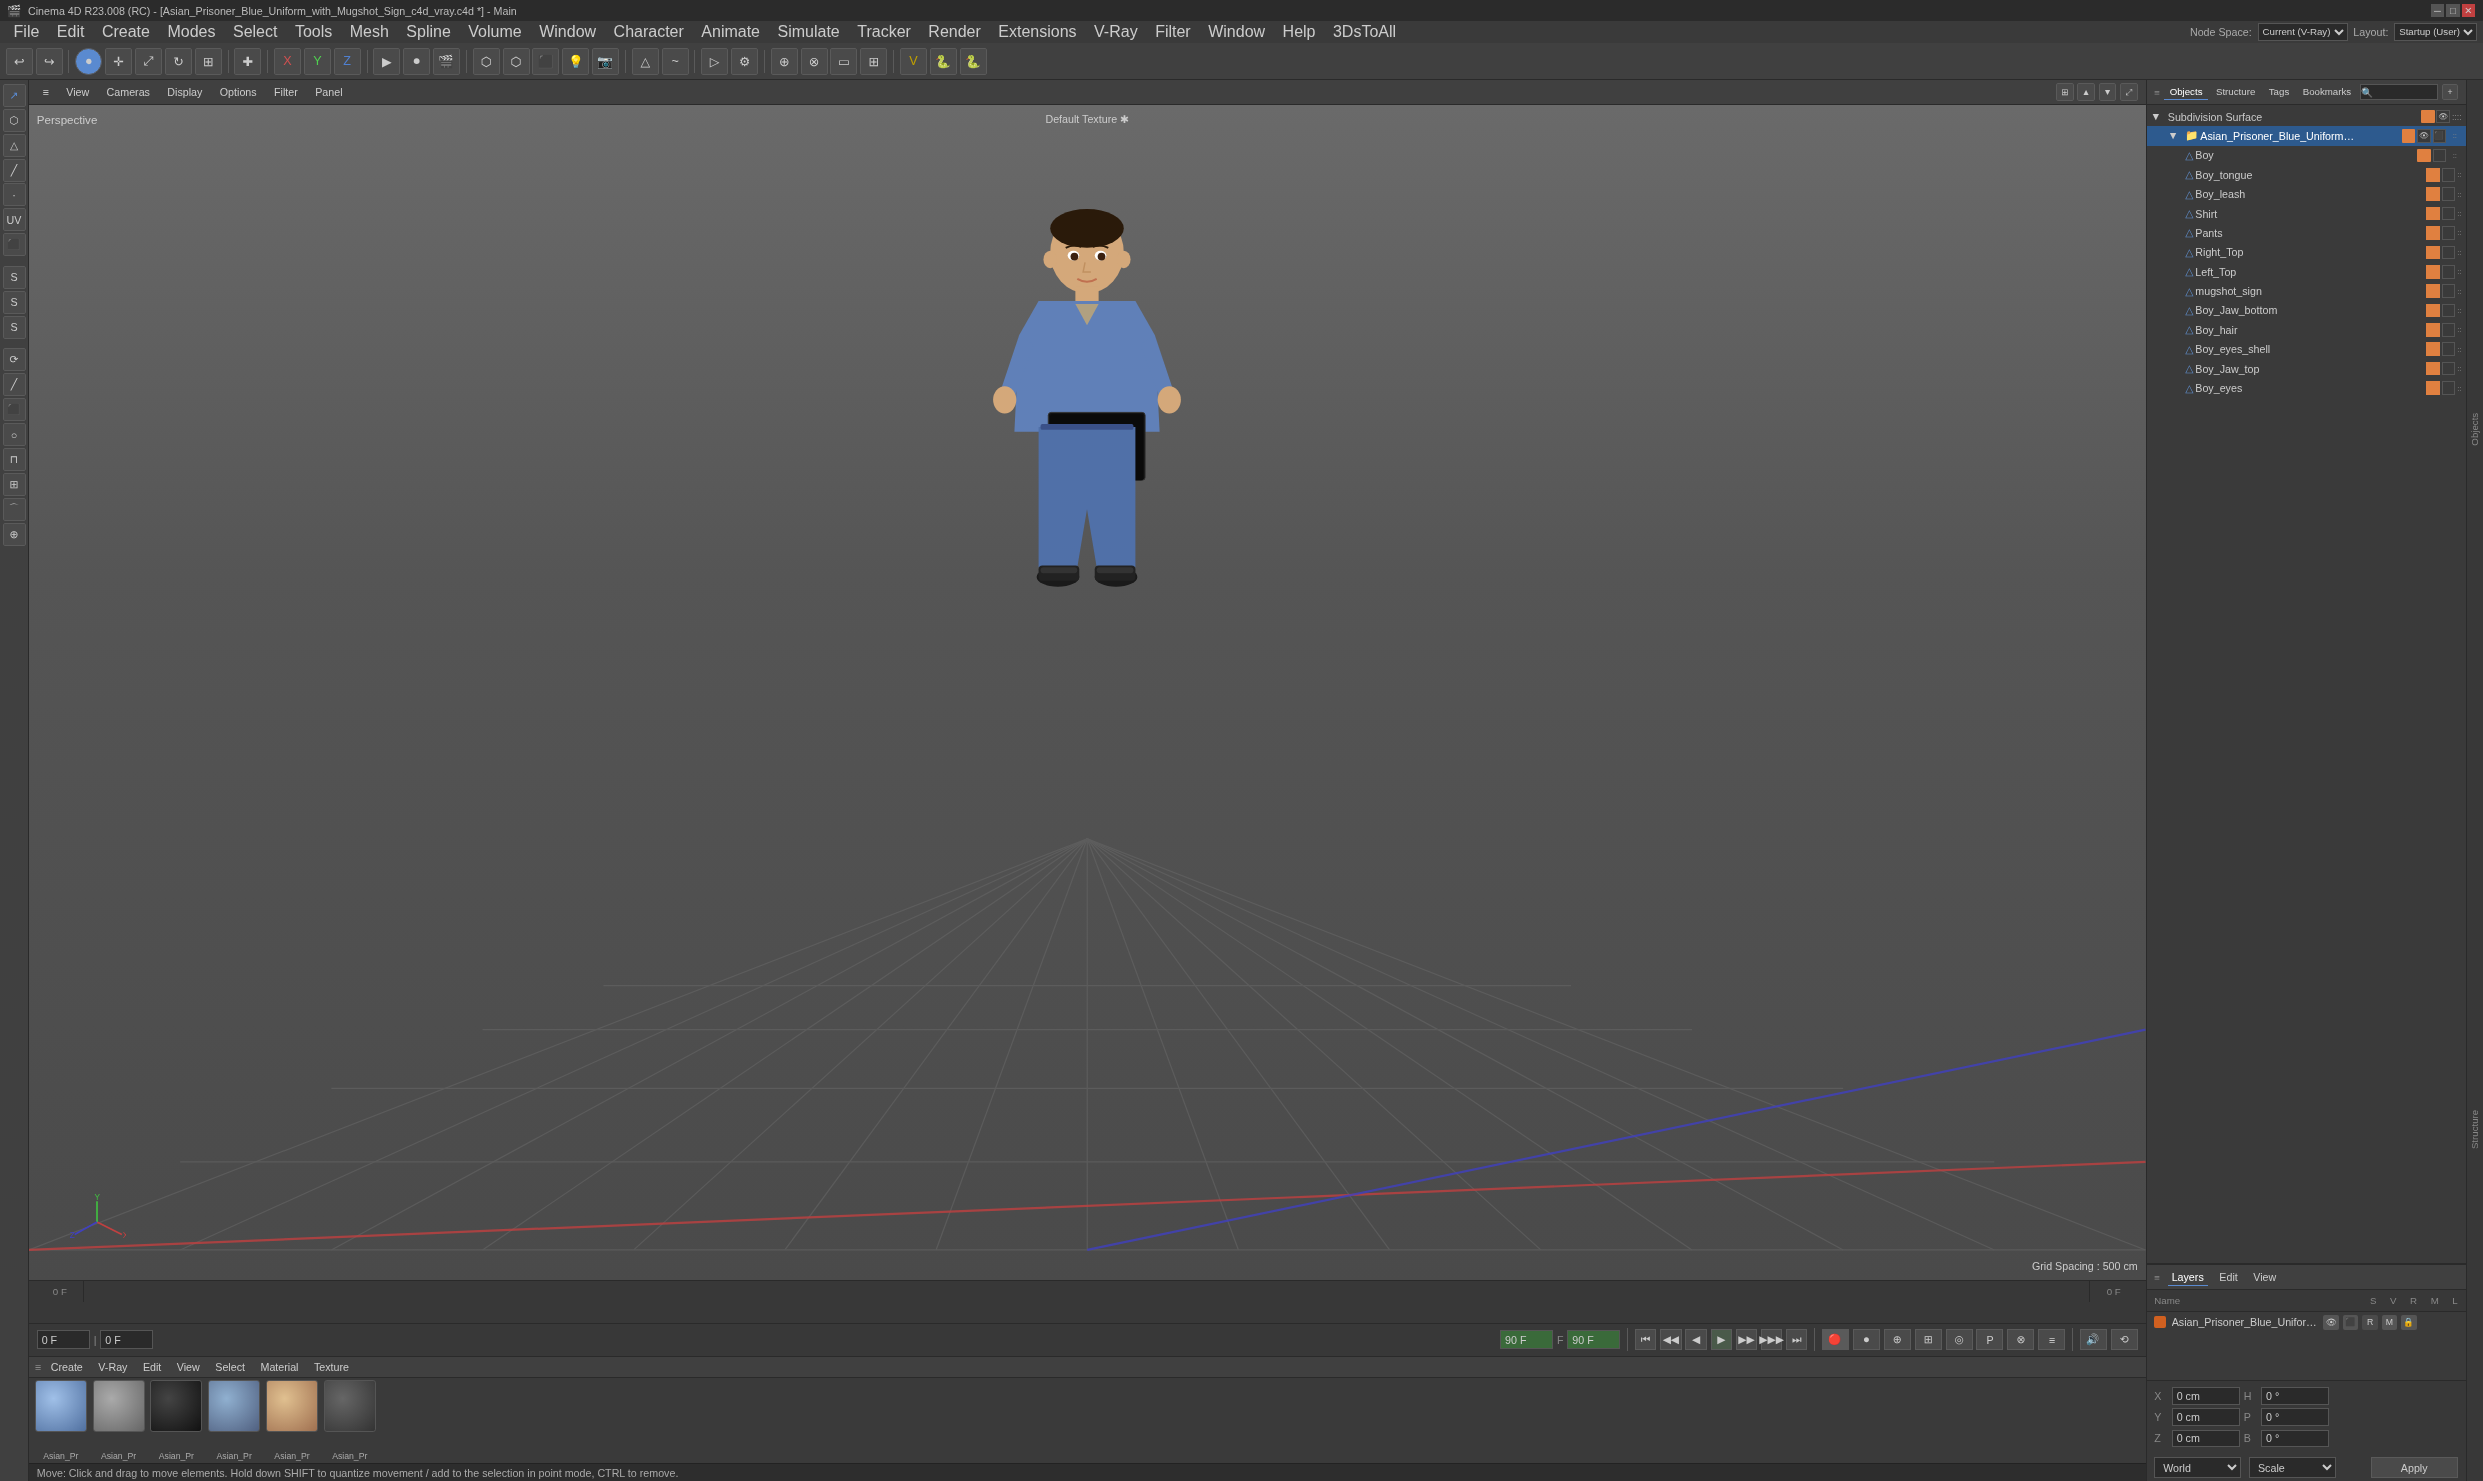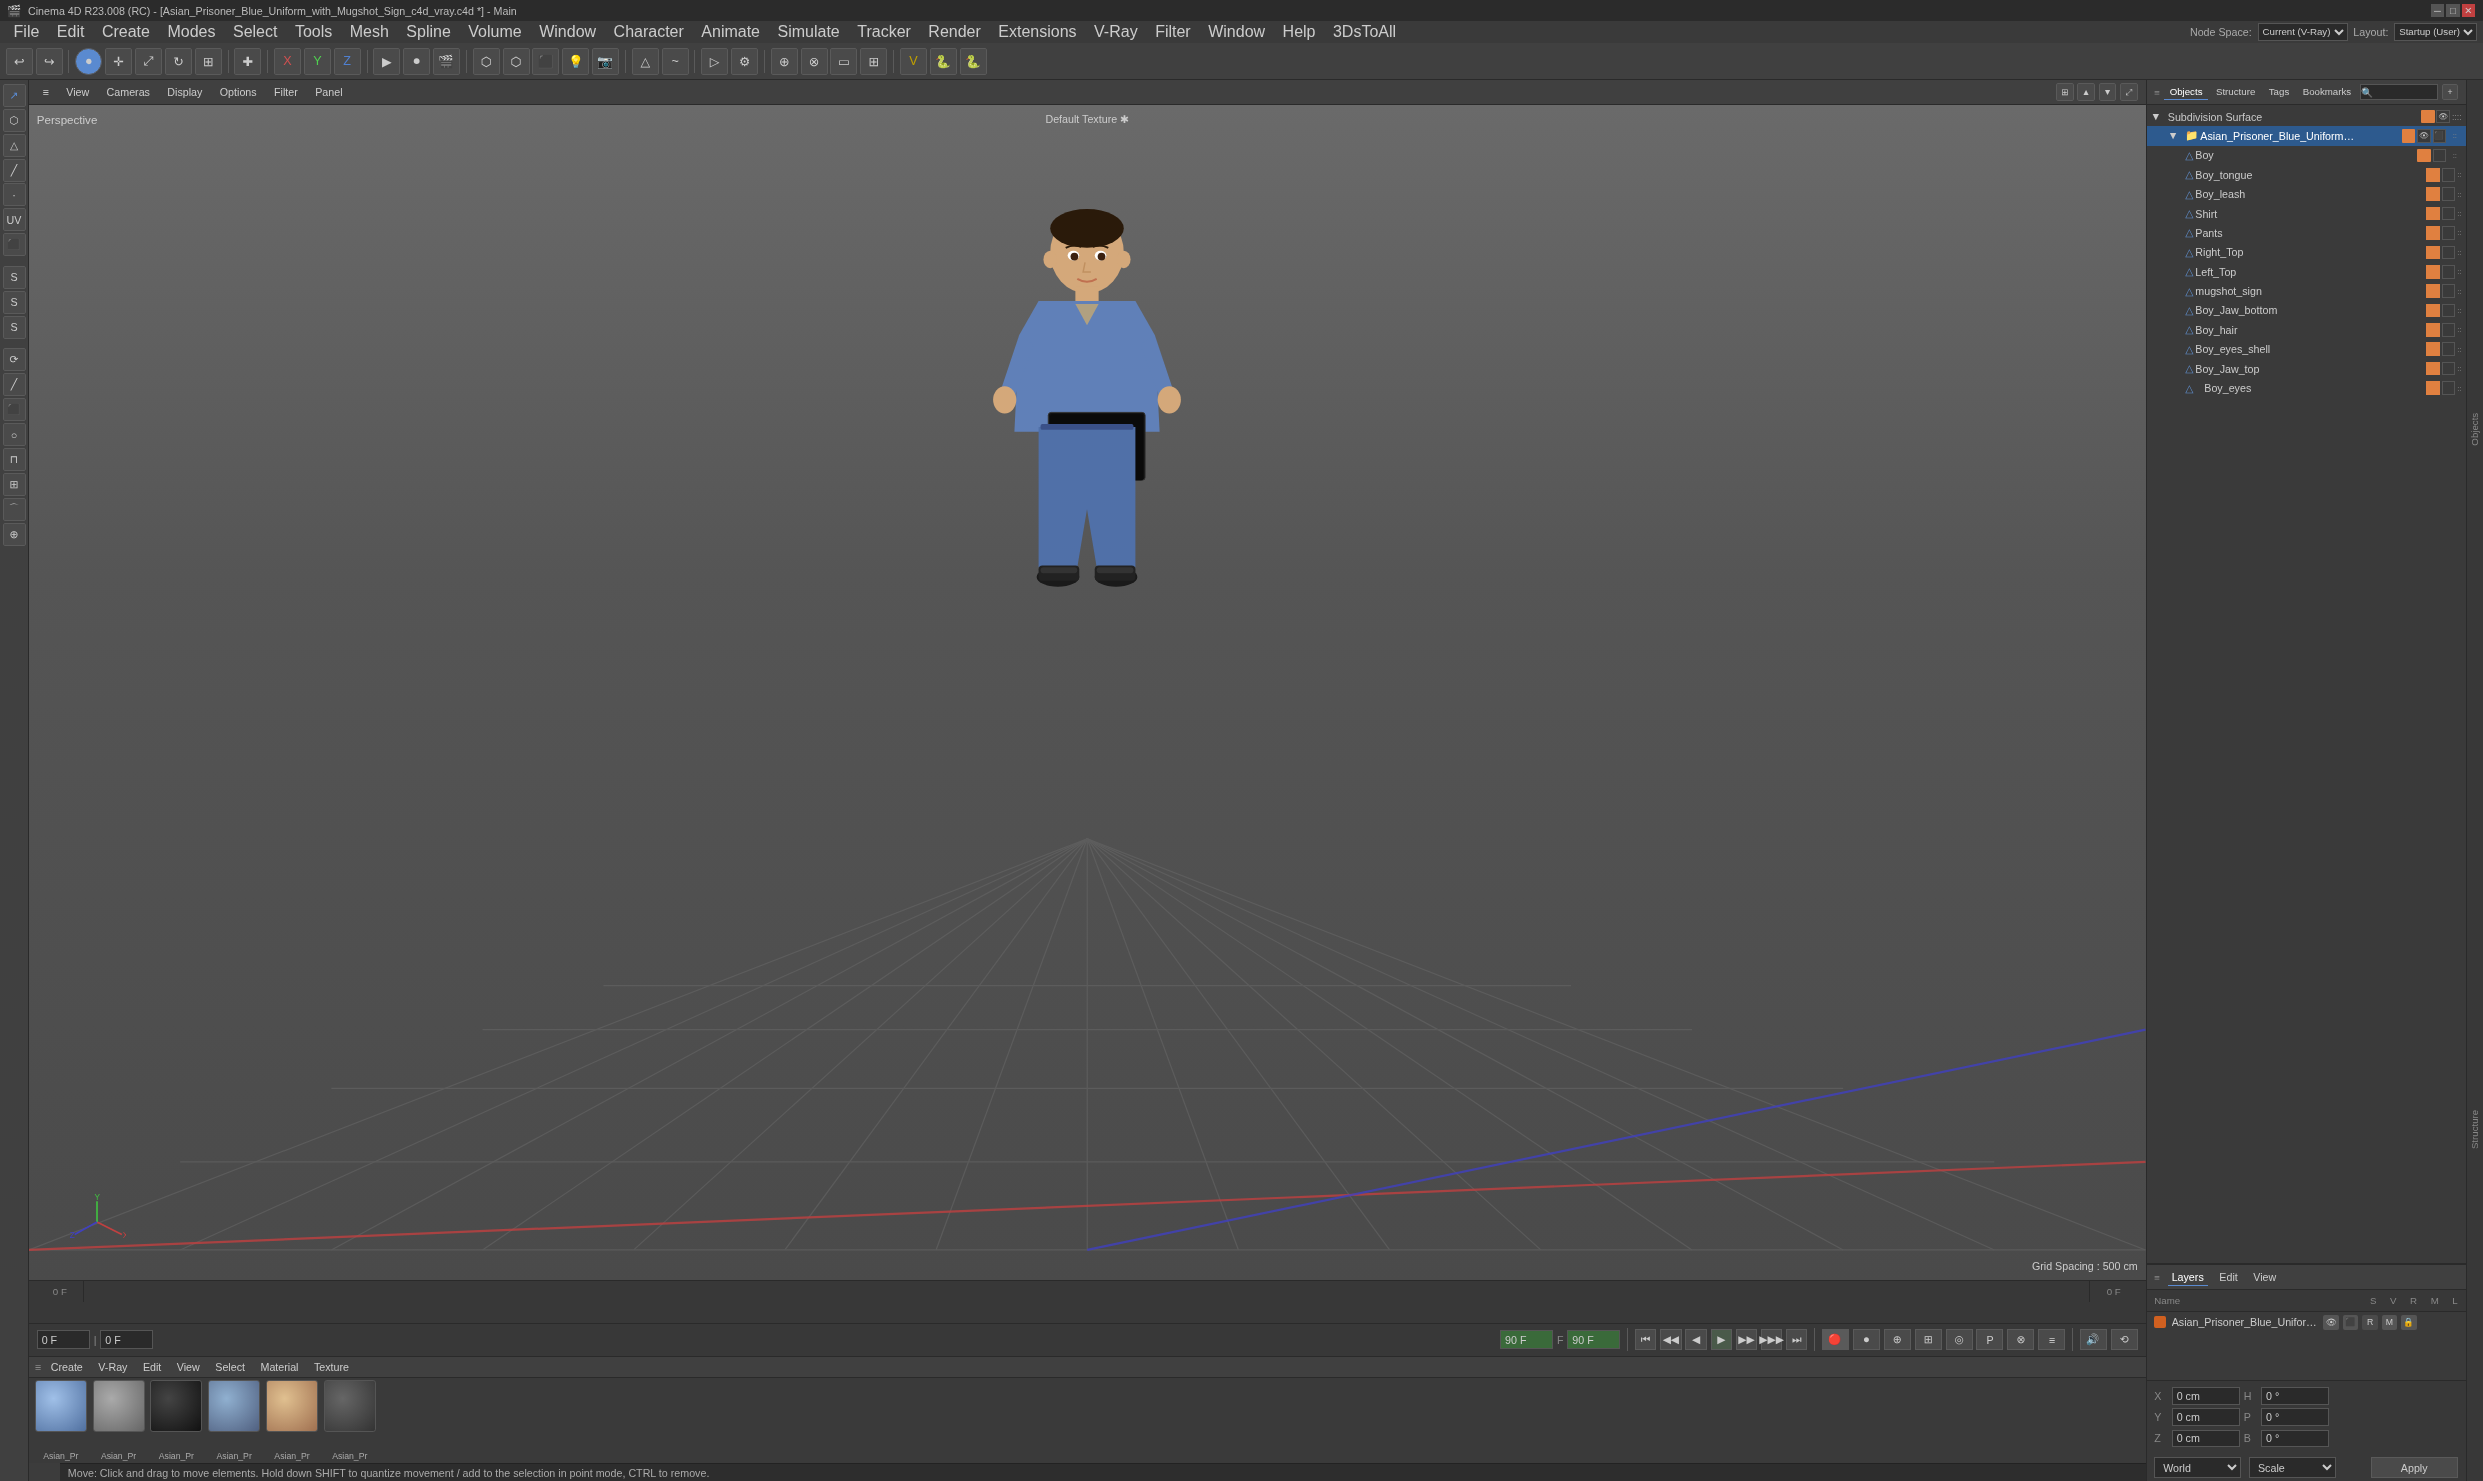--- a/index.html
+++ b/index.html
@@ -287,21 +287,20 @@
     }
 
     
     #status-bar {
       height: 19.4px;
       background: #2d2d2d;
       display: flex;
       align-items: center;
       padding: 0 7.8px;
       border-top: 1px solid #222;
-      margin-left: 31px;
     }
     #status-text {
       font-size: 10.7px;
       color: #aaa;
     }
 
     
     #right-panel {
       width: 320px;
       background: #3a3a3a;
@@ -1058,21 +1057,21 @@
             <div style="width:13.6px;height:13.6px;background:#e08040;"></div>
             <div style="width:13.6px;height:13.6px;background:#3a3a3a;border:1px solid #555;"></div>
             <div style="font-size:7.8px;color:#888;">::</div>
           </div>
         </div>
 
         <div class="tree-item">
           <div class="tree-indent"></div>
           <div class="tree-indent"></div>
           <span style="font-size:10.7px;color:#6090d0;">△</span>
-          <span style="font-size:10.7px;color:#ccc;margin-left:9px;">Boy_eyes</span>
+          <span style="font-size:10.7px;color:#ccc;">Boy_eyes</span>
           <div style="flex:1;"></div>
           <div class="tree-badges">
             <div style="width:13.6px;height:13.6px;background:#e08040;"></div>
             <div style="width:13.6px;height:13.6px;background:#3a3a3a;border:1px solid #555;"></div>
             <div style="font-size:7.8px;color:#888;">::</div>
           </div>
         </div>
       </div>
     </div>
 

